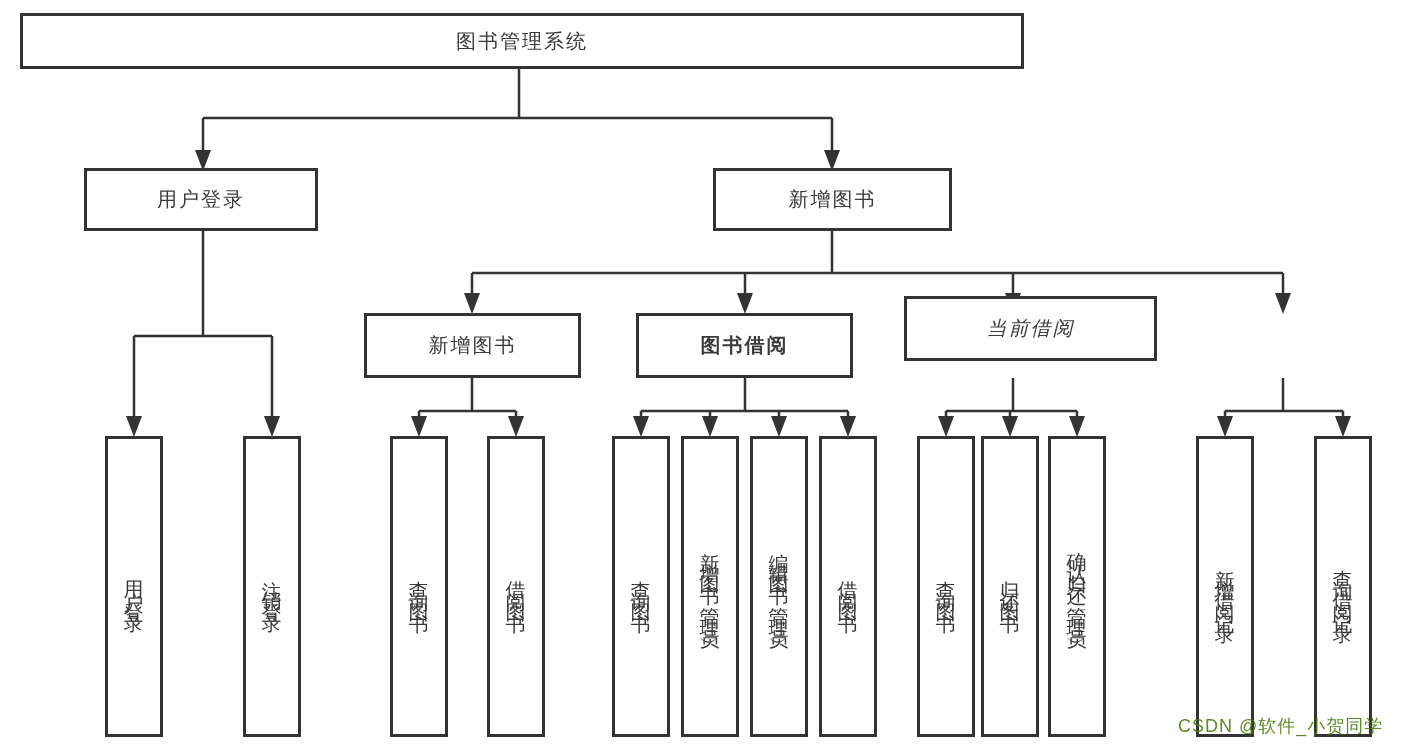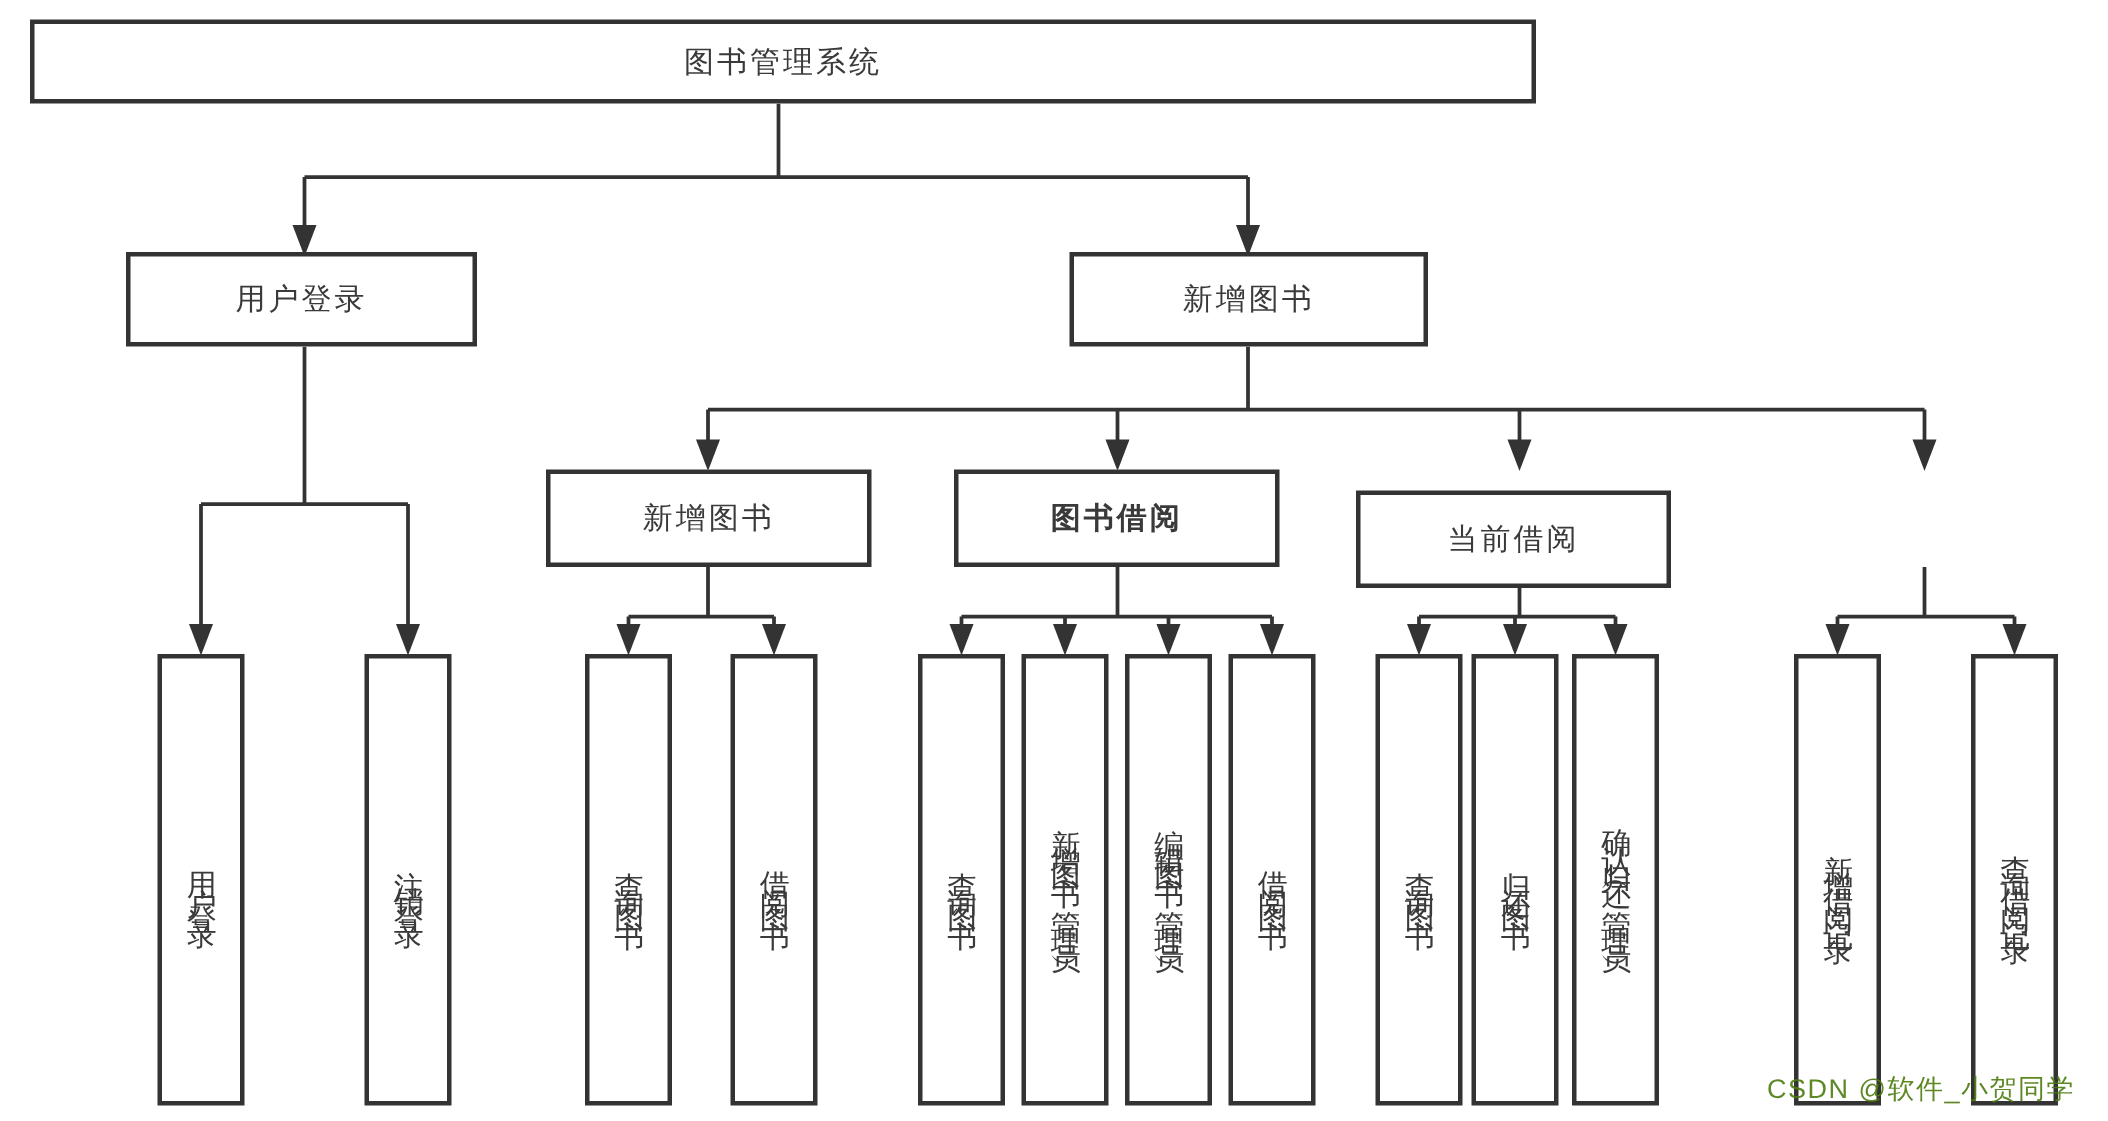--- a/index.html
+++ b/index.html
@@ -41,21 +41,21 @@
     letter-spacing: 11px;
     line-height: 1;
     text-align: center;
   }
   
   #n-root   { left: 20px;   top: 13px;  width: 1004px; height: 56px; }
   #n-login  { left: 84px;   top: 168px; width: 234px;  height: 63px; }
   #n-mgmt   { left: 713px;  top: 168px; width: 239px;  height: 63px; }
   #n-newrec { left: 364px;  top: 313px; width: 217px;  height: 65px; }
   #n-borrow { left: 636px;  top: 313px; width: 217px;  height: 65px; font-weight: bold; }
-  #n-curr   { left: 904px;  top: 327px; width: 210px;  height: 65px; }
+  #n-curr   { left: 904px;  top: 296px; width: 253px;  height: 65px; font-style: italic; }
   #n-record { left: 1174px; top: 313px; width: 217px;  height: 65px; }
   .leaf { top: 436px; width: 58px; height: 301px; }
   #l-userlogin   { left: 105px; }
   #l-logout      { left: 243px; }
   #l-query1      { left: 390px; }
   #l-borrowbook1 { left: 487px; }
   #l-query2      { left: 612px; }
   #l-addbook     { left: 681px; }
   #l-editbook    { left: 750px; }
   #l-borrowbook2 { left: 819px; }

